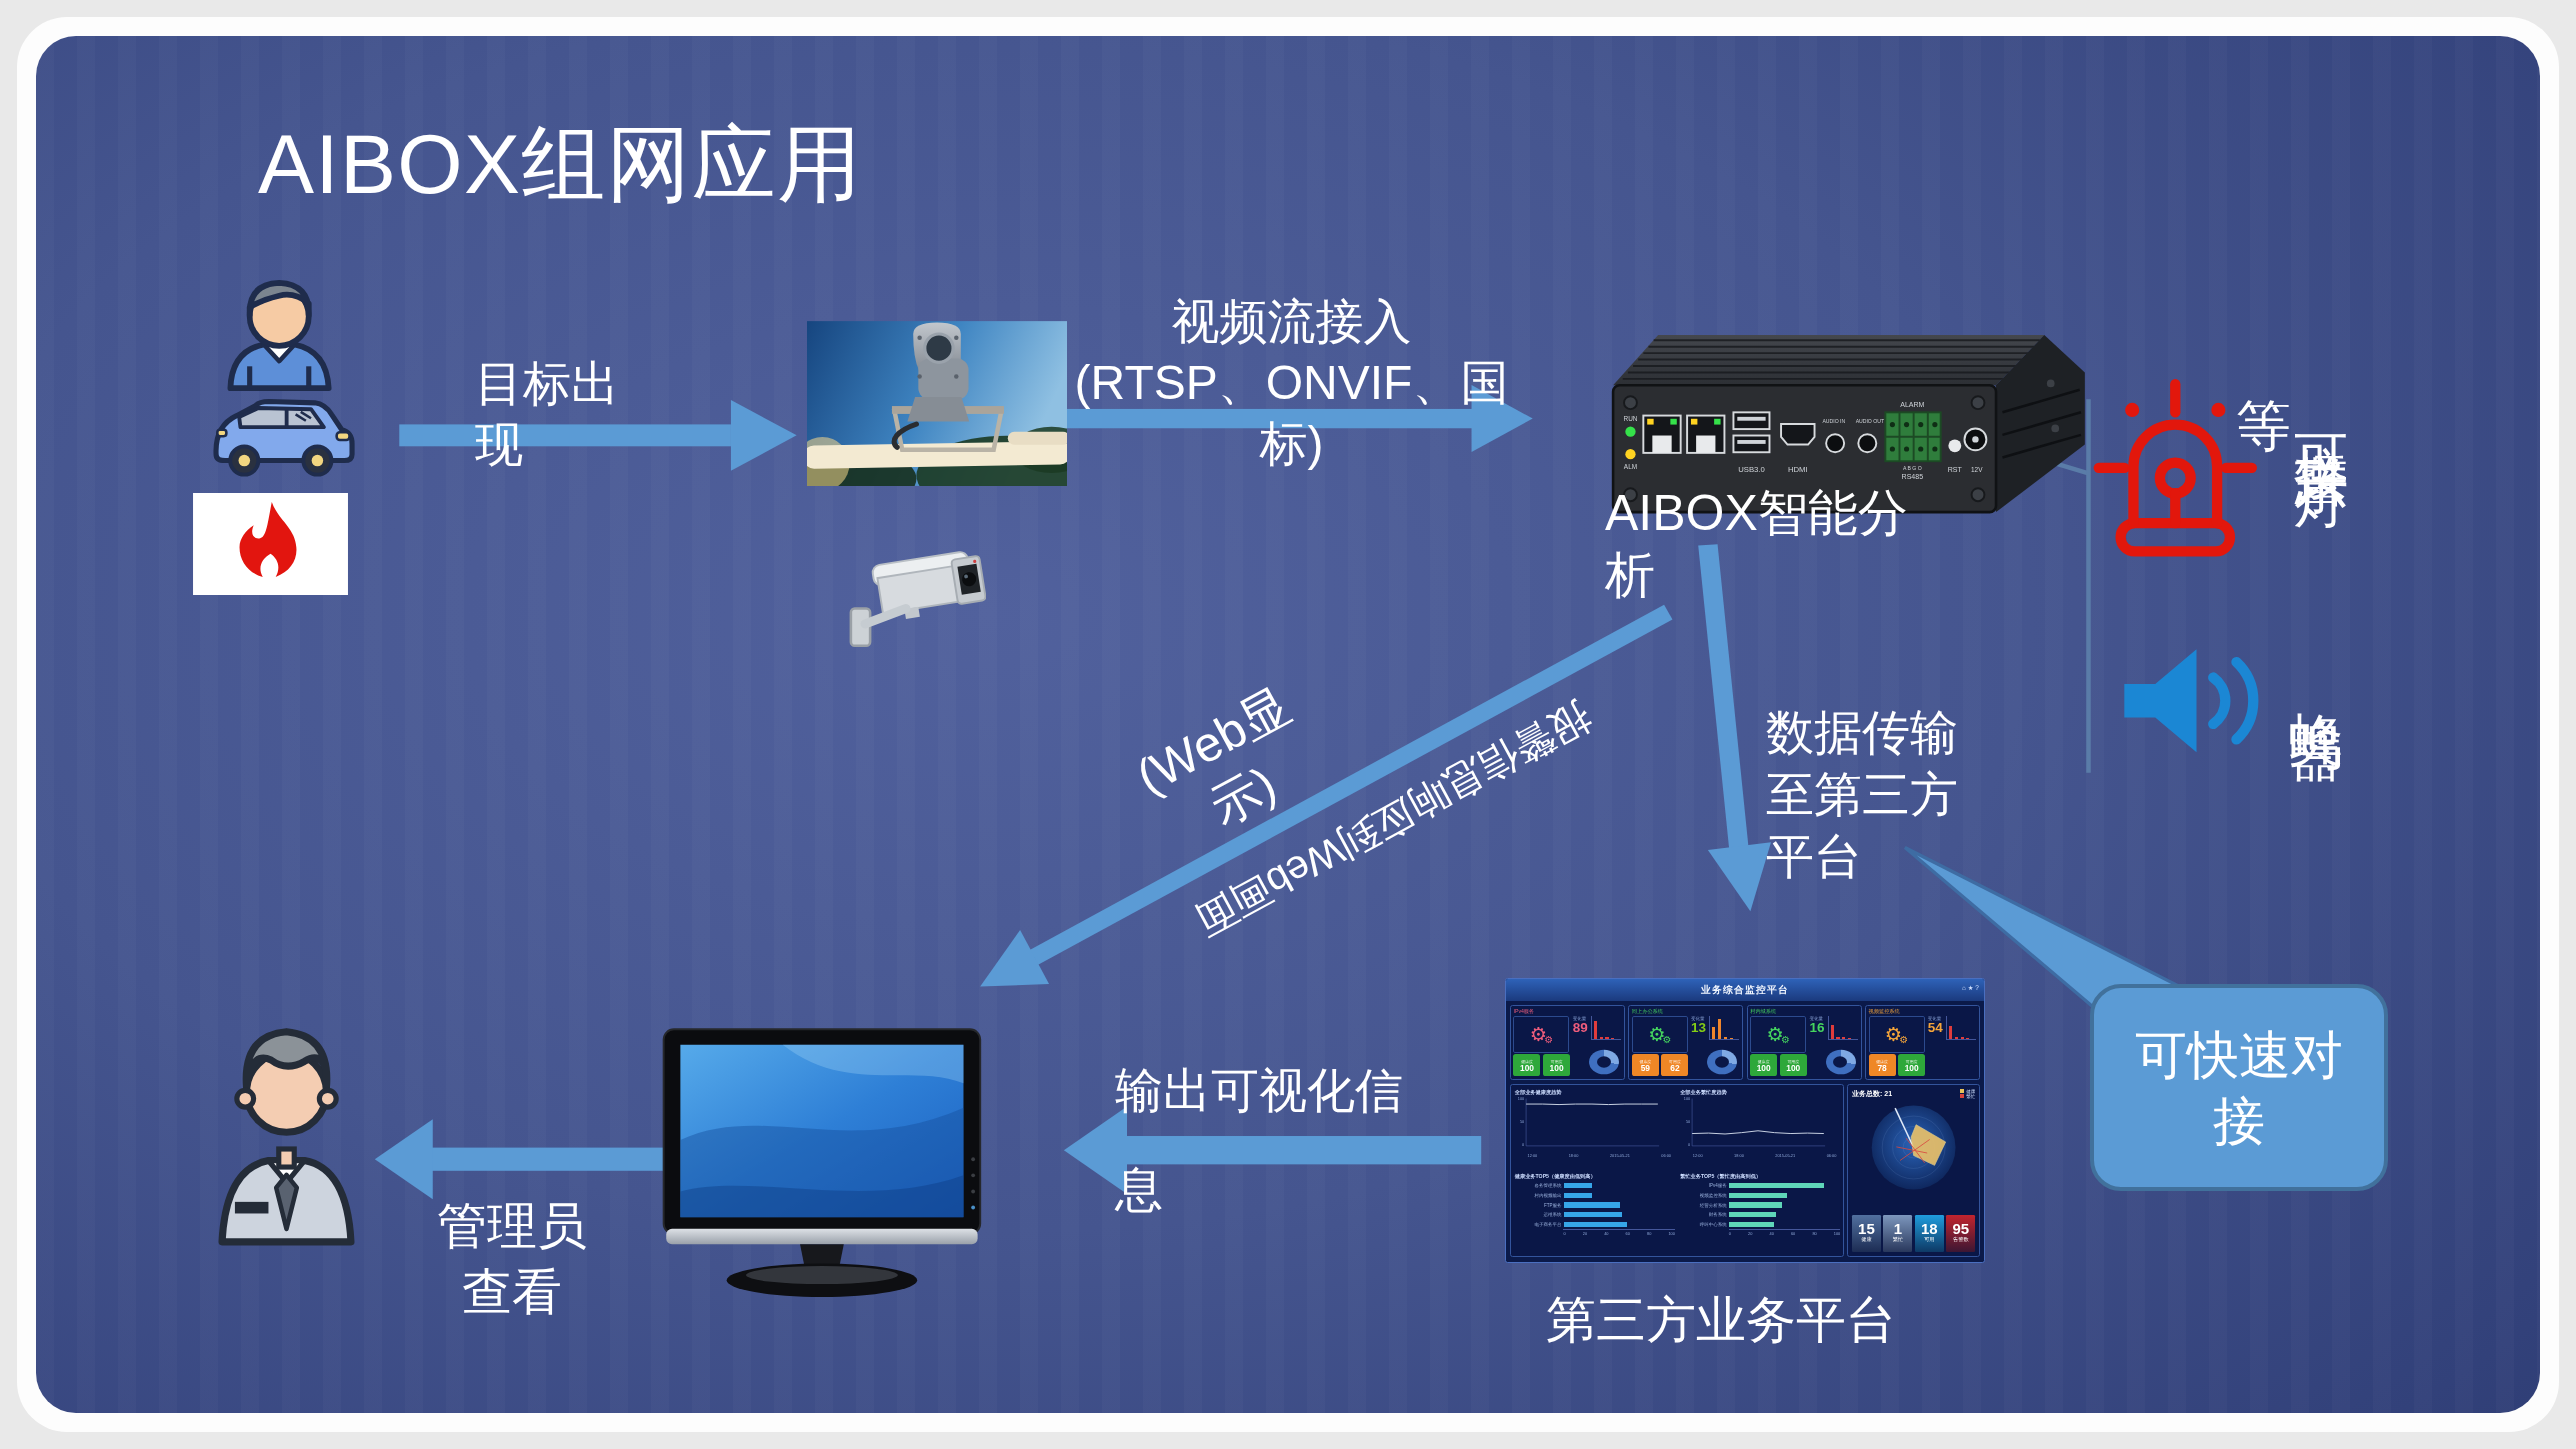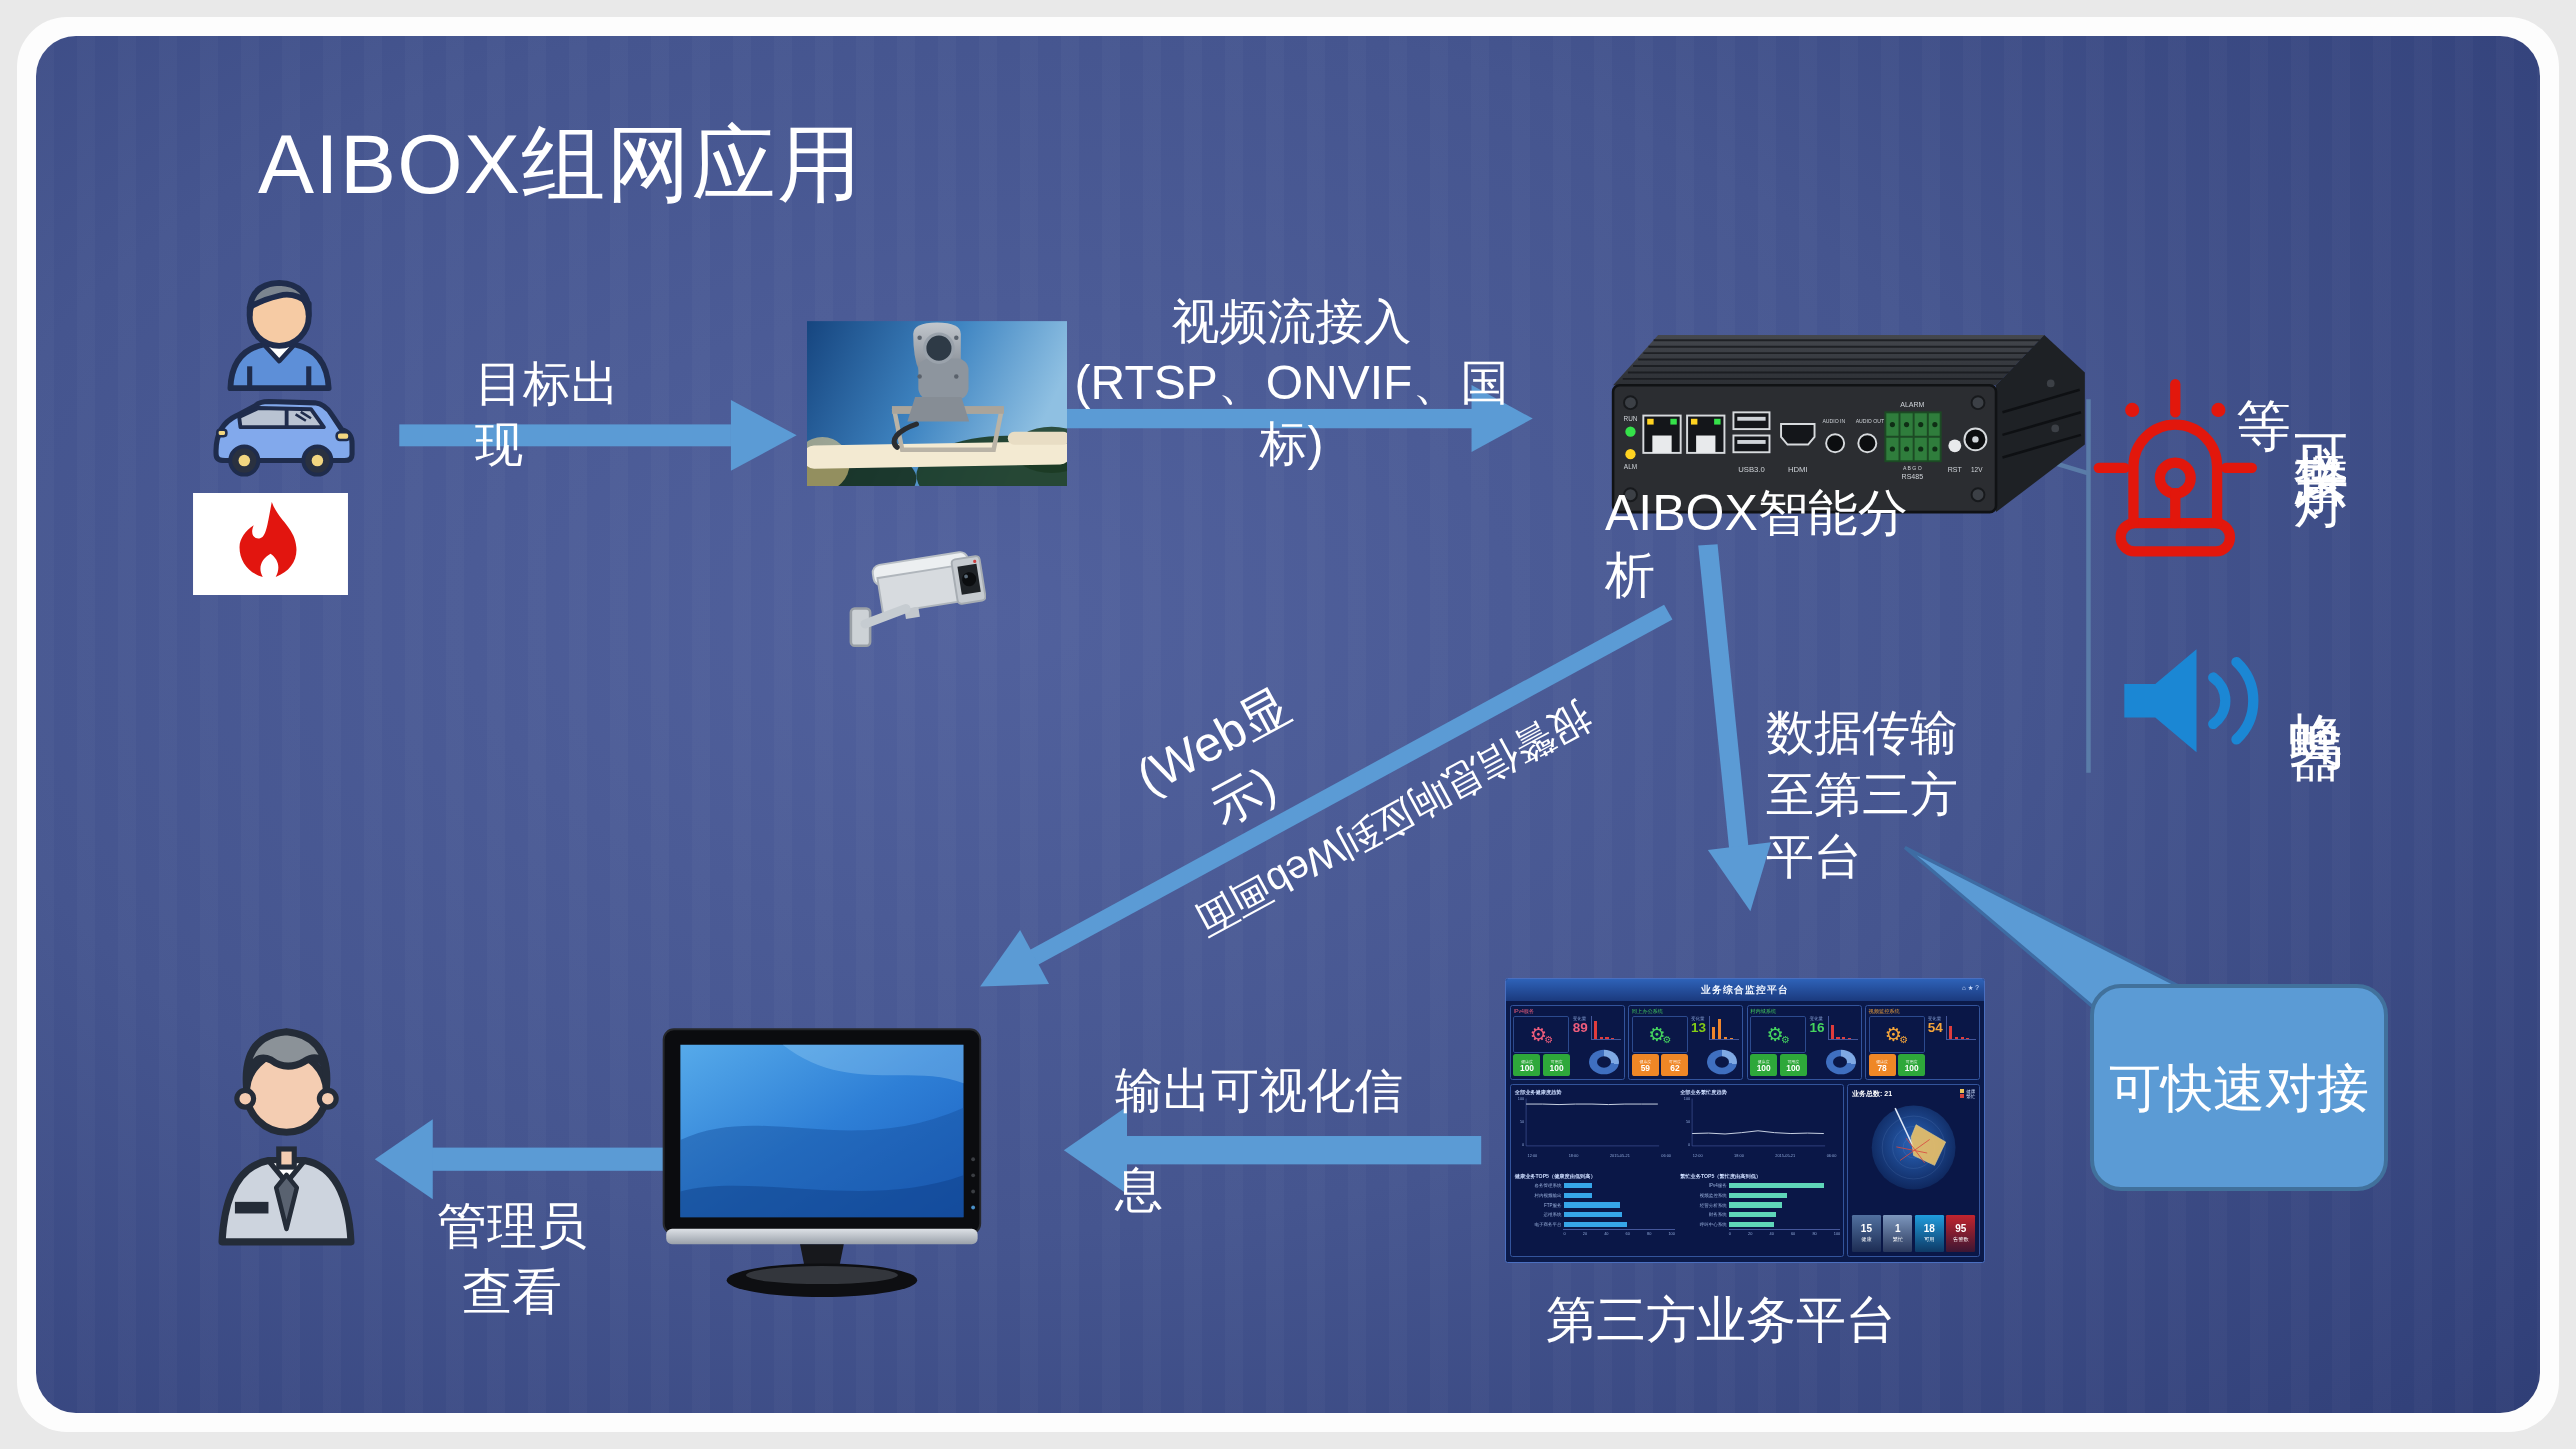--- a/index.html
+++ b/index.html
@@ -29,21 +29,21 @@
   #v-warn{left:2285px;top:392px;}
   #v-buzzer{left:2280px;top:668px;}
   
   #lbl-web{left:1048px;top:706px;width:361px;height:126px;text-align:center;
            font-size:49px;line-height:62px;transform:rotate(-28.5deg);z-index:6;color:#fff;position:absolute;}
   #lbl-webflip{left:1145px;top:789px;width:496px;height:59px;text-align:center;
            font-size:40px;line-height:58px;transform:rotate(151.5deg);z-index:6;color:#fff;position:absolute;}
   
   #quick-box{left:2090px;top:984px;width:298px;height:207px;background:#5B9BD5;
      border:4.5px solid #41719c;border-radius:31px;z-index:5;box-sizing:border-box;
-     display:flex;flex-direction:row;align-items:center;justify-content:center;
+     display:flex;flex-direction:column;align-items:center;justify-content:center;
      color:#fff;font-size:52px;line-height:66px;text-align:center;position:absolute;}
   
   #wires{position:absolute;left:0;top:0;z-index:2;}
   .imgsvg{position:absolute;z-index:3;}
 
   
   #dashboard{position:absolute;left:1505px;top:978px;width:480px;height:285px;
      background:#0b1a4a;border:1.3px solid #4a6fc0;border-radius:2.6px;z-index:4;box-sizing:border-box;
      color:#dfe9ff;overflow:hidden;}
   #db-head{height:22px;background:linear-gradient(180deg,#2e62b8,#1b3a7e);display:flex;
@@ -81,21 +81,21 @@
   .bc-label{width:48px;font-size:4.5px;color:#9db5e0;text-align:right;padding-right:2.6px;white-space:nowrap;overflow:hidden;}
   .bc-track{flex:1;height:5.2px;}
   .bc-bar{height:5.2px;}
   .bc-axis{display:flex;justify-content:space-between;font-size:3.9px;color:#8fa8d8;margin-left:50px;border-top:0.6px solid #44569a;padding-top:0.6px;}
   #right-panel{flex:1;background:#0a1747;border:0.6px solid #33549c;border-radius:2.6px;padding:3.9px;box-sizing:border-box;position:relative;}
   #rp-title{font-size:7px;font-weight:700;color:#ffffff;}
   #rp-legend{position:absolute;right:3.9px;top:3.9px;font-size:4.5px;color:#cfe0ff;text-align:left;}
   .lg-sq{display:inline-block;width:3.9px;height:3.9px;margin-right:1.9px;}
   #rp-tiles{position:absolute;left:3.9px;right:3.9px;bottom:3.9px;display:flex;gap:2.6px;}
   .tile{flex:1;height:37px;display:flex;flex-direction:column;align-items:center;justify-content:center;color:#fff;border-radius:1.3px;}
-  .t-v{font-size:10px;font-weight:700;line-height:10.3px;}
+  .t-v{font-size:15px;font-weight:700;line-height:10.3px;}
   .t-l{font-size:5.2px;margin-top:1.9px;}
 </style>
 </head>
 <body>
 
 <div class="stage">
   <div class="frame"></div>
   <div class="slide"></div>
 
   <svg id="wires" width="2576" height="1449" viewBox="0 0 4000 2250">

